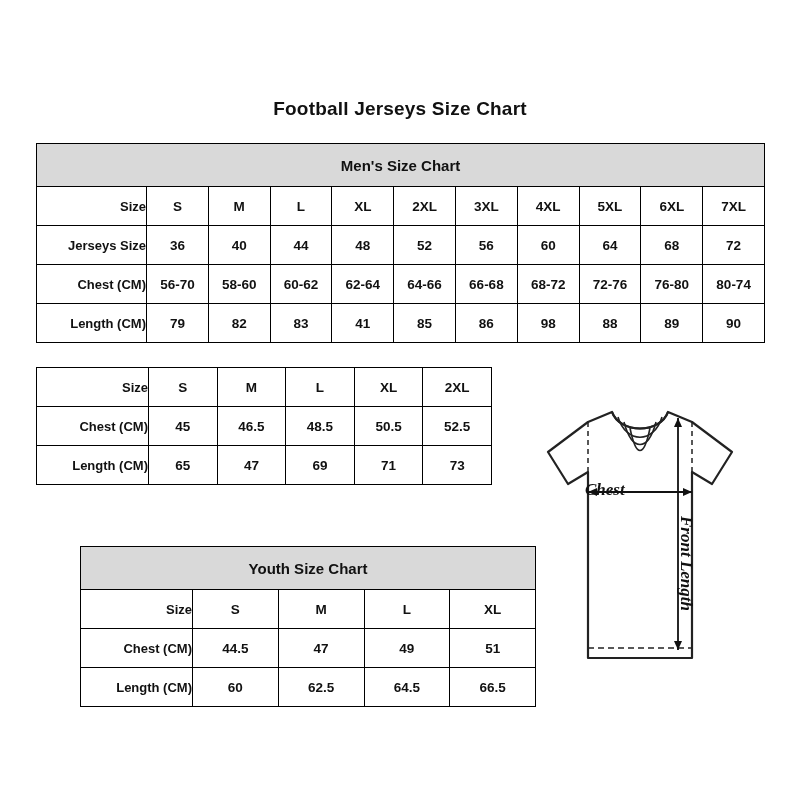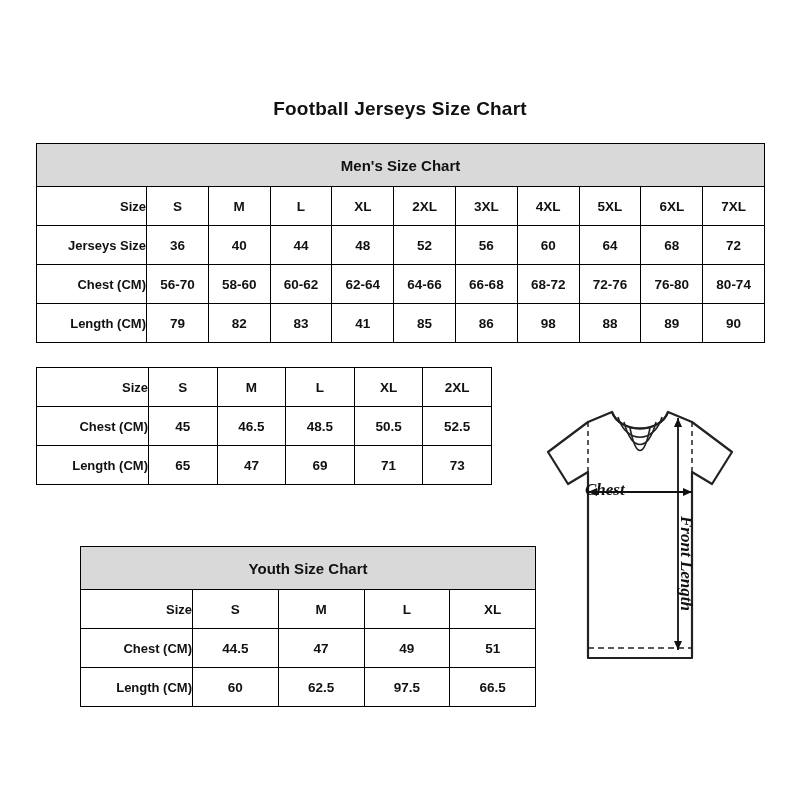--- a/index.html
+++ b/index.html
@@ -264,21 +264,21 @@
         <td class="row-label">Chest (CM)</td>
         <td>44.5</td>
         <td>47</td>
         <td>49</td>
         <td>51</td>
       </tr>
       <tr>
         <td class="row-label">Length (CM)</td>
         <td>60</td>
         <td>62.5</td>
-        <td>97.5</td>
+        <td>64.5</td>
         <td>66.5</td>
       </tr>
     </tbody>
   </table>
 
   <div class="shirt-wrap">
     <svg width="280" height="300" viewBox="0 0 280 300">
 
       <path d="M88,22 L112,12 C120,34 160,34 168,12 L192,22 L232,52 L212,84 L192,72 L192,258 L88,258 L88,72 L68,84 L48,52 Z" fill="#ffffff" stroke="#222222" stroke-width="2.2" stroke-linejoin="round"></path>
 

